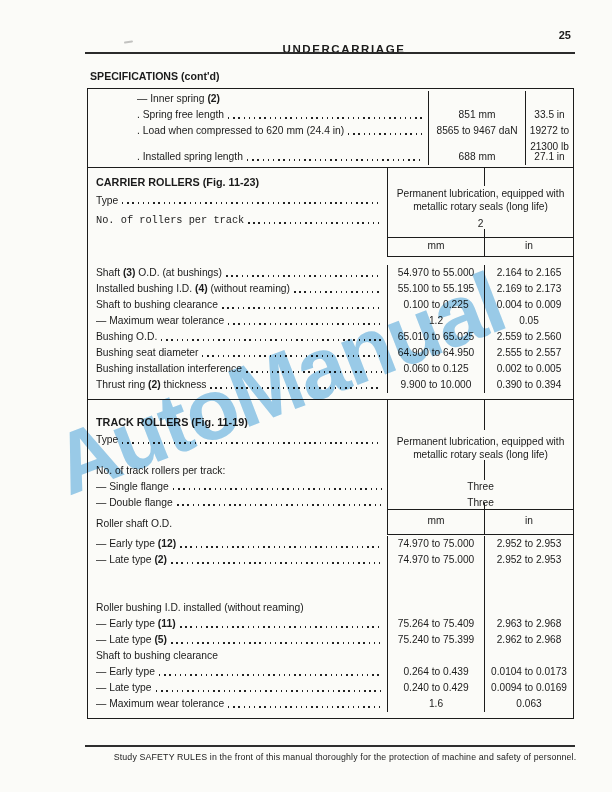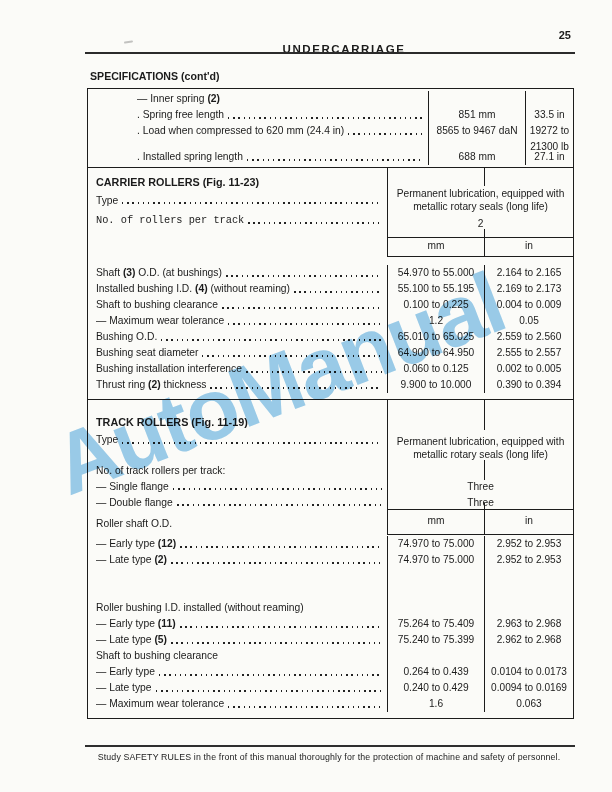--- a/index.html
+++ b/index.html
@@ -73,21 +73,21 @@
   .mm-row{height:20px;}
   .mm-row-t{height:26px;}
   .mm-row .hvals,.mm-row-t .hvals{display:flex;border-top:1.3px solid #1c1c1c;
     border-bottom:1.3px solid #1c1c1c;box-sizing:border-box;text-align:center;}
   .u-mm{width:97px;border-right:1.2px solid #1c1c1c;box-sizing:border-box;line-height:16px;}
   .u-in{flex:1;line-height:16px;}
   .mm-row-t .u-mm,.mm-row-t .u-in{line-height:22px;}
   .mm-row-t .hcol-desc{padding-top:5px;line-height:19px;}
   
   .ftr-rule{position:absolute;top:745px;left:85px;width:490px;height:2px;background:#2e2e2e;}
-  .ftr-text{position:absolute;top:752px;left:84px;width:490px;text-align:center;
+  .ftr-text{position:absolute;top:752px;left:100px;width:490px;text-align:center;
     font-size:8.8px;color:#222;letter-spacing:0.15px;}
   
   .watermark{position:absolute;left:58px;top:425px;z-index:10;pointer-events:none;
     font-size:86px;font-weight:bold;line-height:86px;letter-spacing:-2px;white-space:nowrap;
     transform:rotate(-21deg);transform-origin:0 50%;
     mix-blend-mode:multiply;opacity:0.82;}
 </style>
 </head>
 <body>
 

